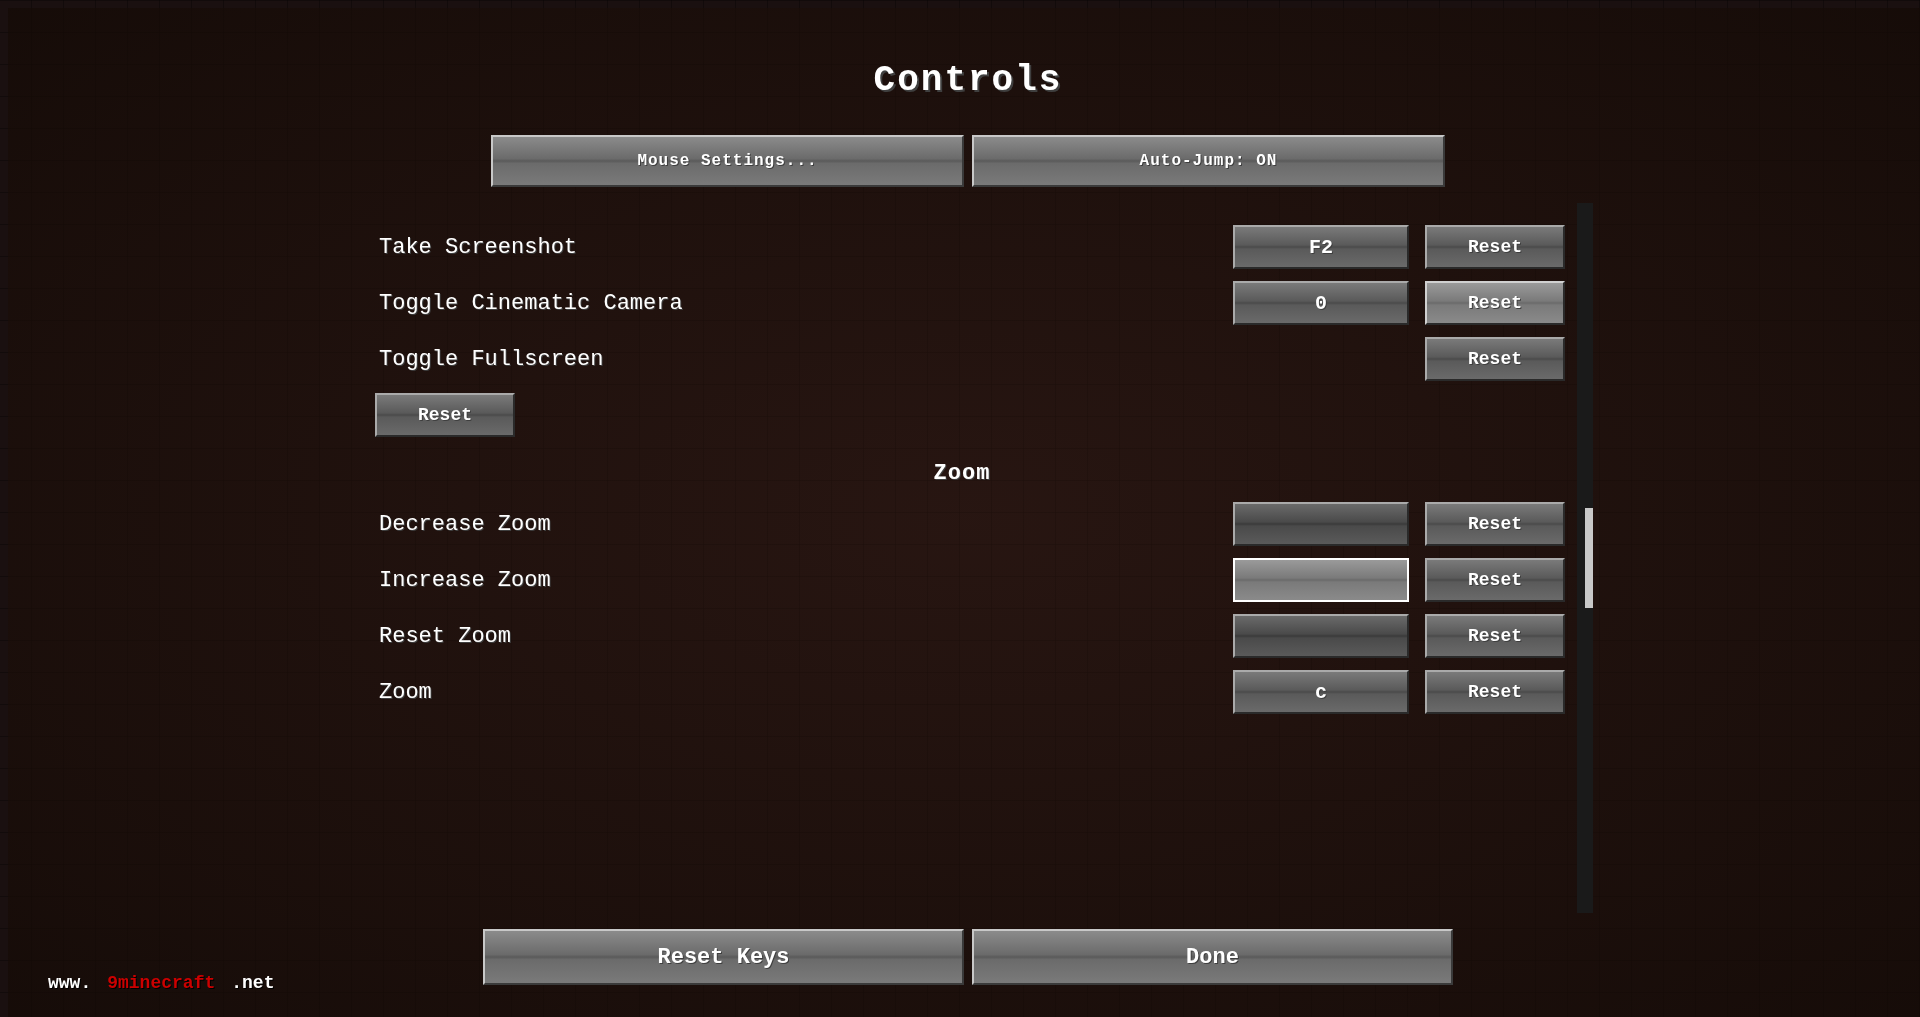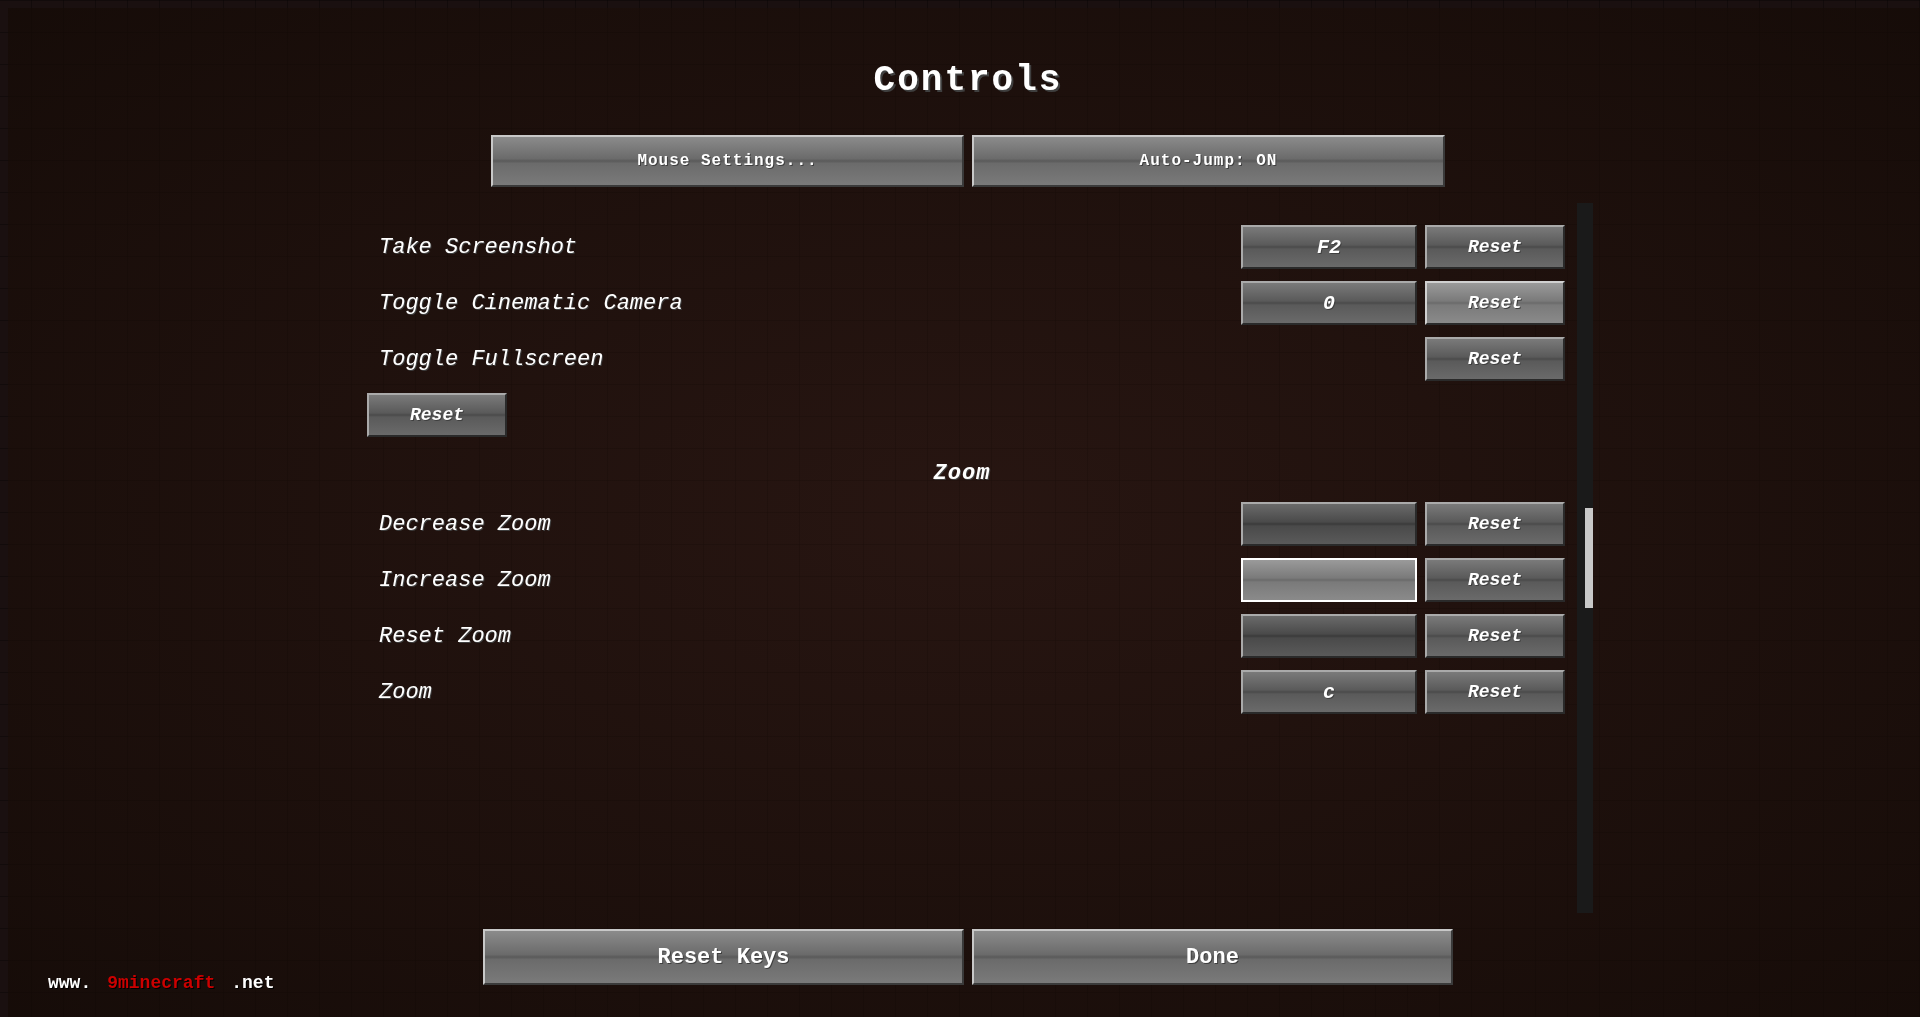--- a/index.html
+++ b/index.html
@@ -97,21 +97,20 @@
       border-bottom: 2px solid #3a3a3a;
     }
 
     
     .content-area {
       width: 1250px;
       flex: 1;
       overflow: hidden;
       position: relative;
       margin-top: 8px;
-      font-style: italic;
     }
 
     
     .scrollbar {
       position: absolute;
       right: 0;
       top: 0;
       bottom: 0;
       width: 16px;
       background: #1a1a1a;
@@ -182,21 +181,21 @@
       border: 2px solid #ffffff;
     }
 
     .keybind-key.empty {
       background: linear-gradient(to bottom, #6a6a6a 0%, #4a4a4a 45%, #3a3a3a 50%, #4a4a4a 55%, #5a5a5a 100%);
     }
 
     .reset-button {
       width: 140px;
       height: 44px;
-      margin-left: 8px;
+      margin-left: 16px;
       display: flex;
       align-items: center;
       justify-content: center;
       font-family: 'Courier New', Courier, monospace;
       font-size: 18px;
       font-weight: bold;
       color: #ffffff;
       text-shadow: 1px 1px 0px #3f3f3f;
       cursor: pointer;
       background: linear-gradient(to bottom, #7a7a7a 0%, #5a5a5a 45%, #4a4a4a 50%, #5a5a5a 55%, #6a6a6a 100%);

